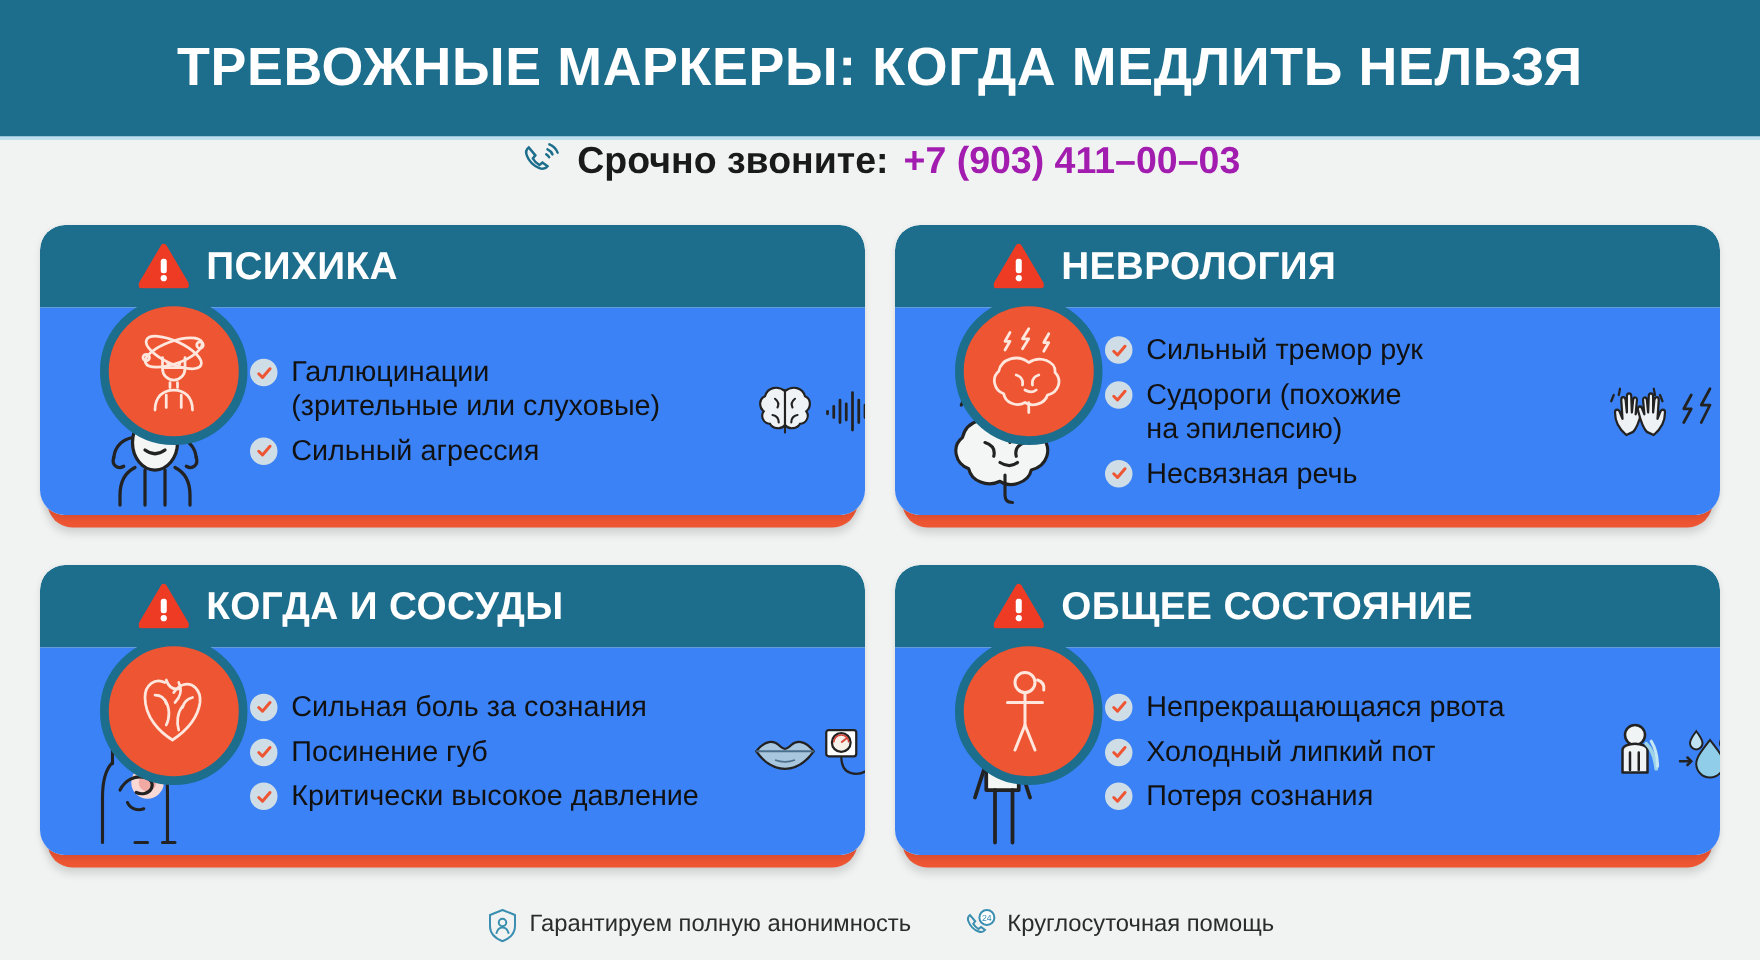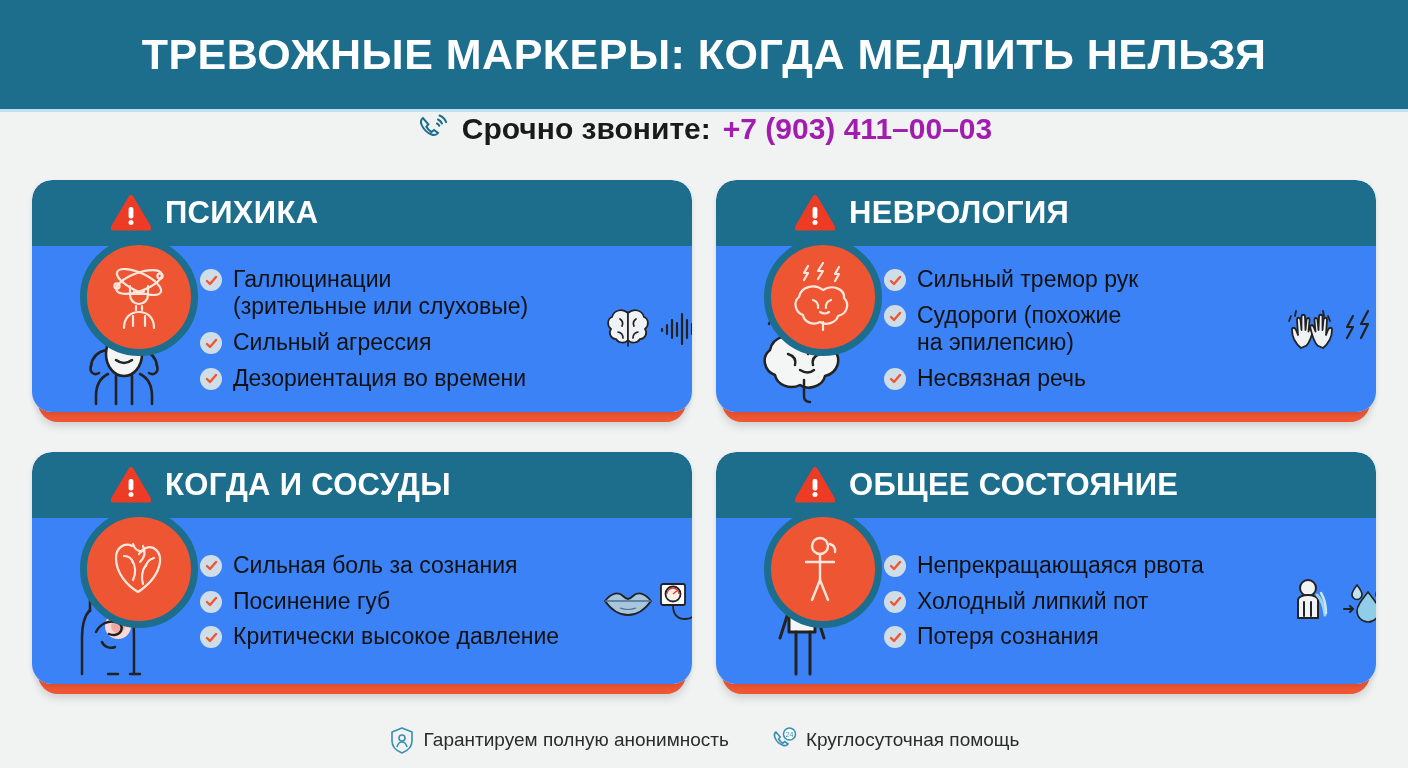--- a/index.html
+++ b/index.html
@@ -309,28 +309,20 @@
             <span class="bullet-text">Галлюцинации
 (зрительные или слуховые)</span>
           </div>
           <div class="bullet">
             <span class="check">
               <svg viewBox="0 0 15 15" fill="none" stroke="#ee5533" stroke-width="2.4" stroke-linecap="round" stroke-linejoin="round">
                   <path d="M3 8 l3 3 l6-7"></path>
                 </svg>
             </span>
             <span class="bullet-text">Сильный агрессия</span>
-          </div>
-          <div class="bullet">
-            <span class="check">
-              <svg viewBox="0 0 15 15" fill="none" stroke="#ee5533" stroke-width="2.4" stroke-linecap="round" stroke-linejoin="round">
-                  <path d="M3 8 l3 3 l6-7"></path>
-                </svg>
-            </span>
-            <span class="bullet-text">Дезориентация во времени</span>
           </div>
         </div>
         <div class="side-icons">
           <span>
             <svg viewBox="0 0 56 46" fill="none" stroke="#222" stroke-width="1.7" stroke-linecap="round">
               <path d="M28 6 v34"></path>
               <path d="M28 7 c-6-5-14-3-16 4 -5 2-5 9-1 12 -3 4 0 10 5 10 2 4 9 5 12 1z" fill="#f0f3f5"></path>
               <path d="M28 7 c6-5 14-3 16 4 5 2 5 9 1 12 3 4 0 10-5 10-2 4-9 5-12 1z" fill="#f0f3f5"></path>
               <path d="M20 13 q4 3 2 7 M18 26 q5 1 5 6 M36 13 q-4 3-2 7 M38 26 q-5 1-5 6"></path>
             </svg>

